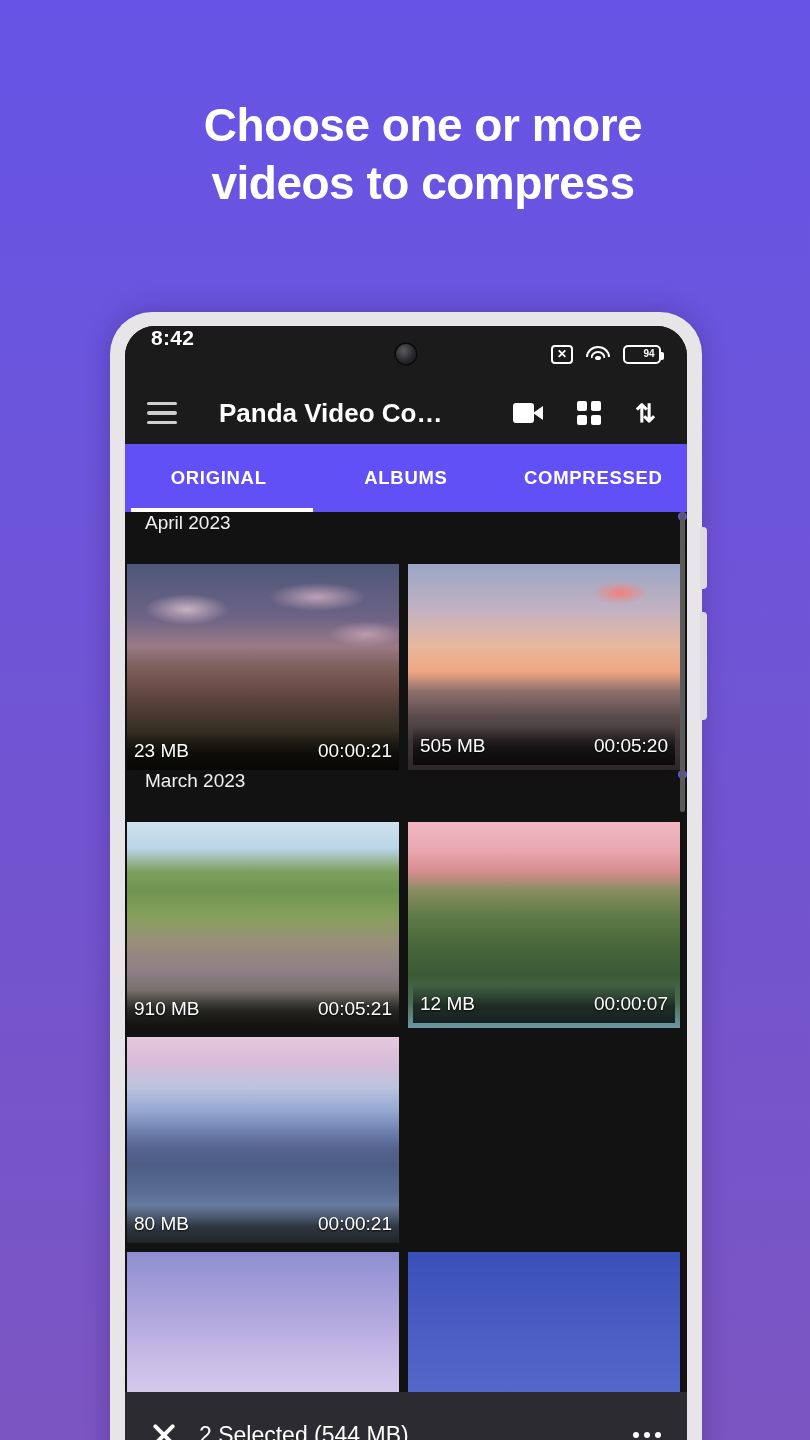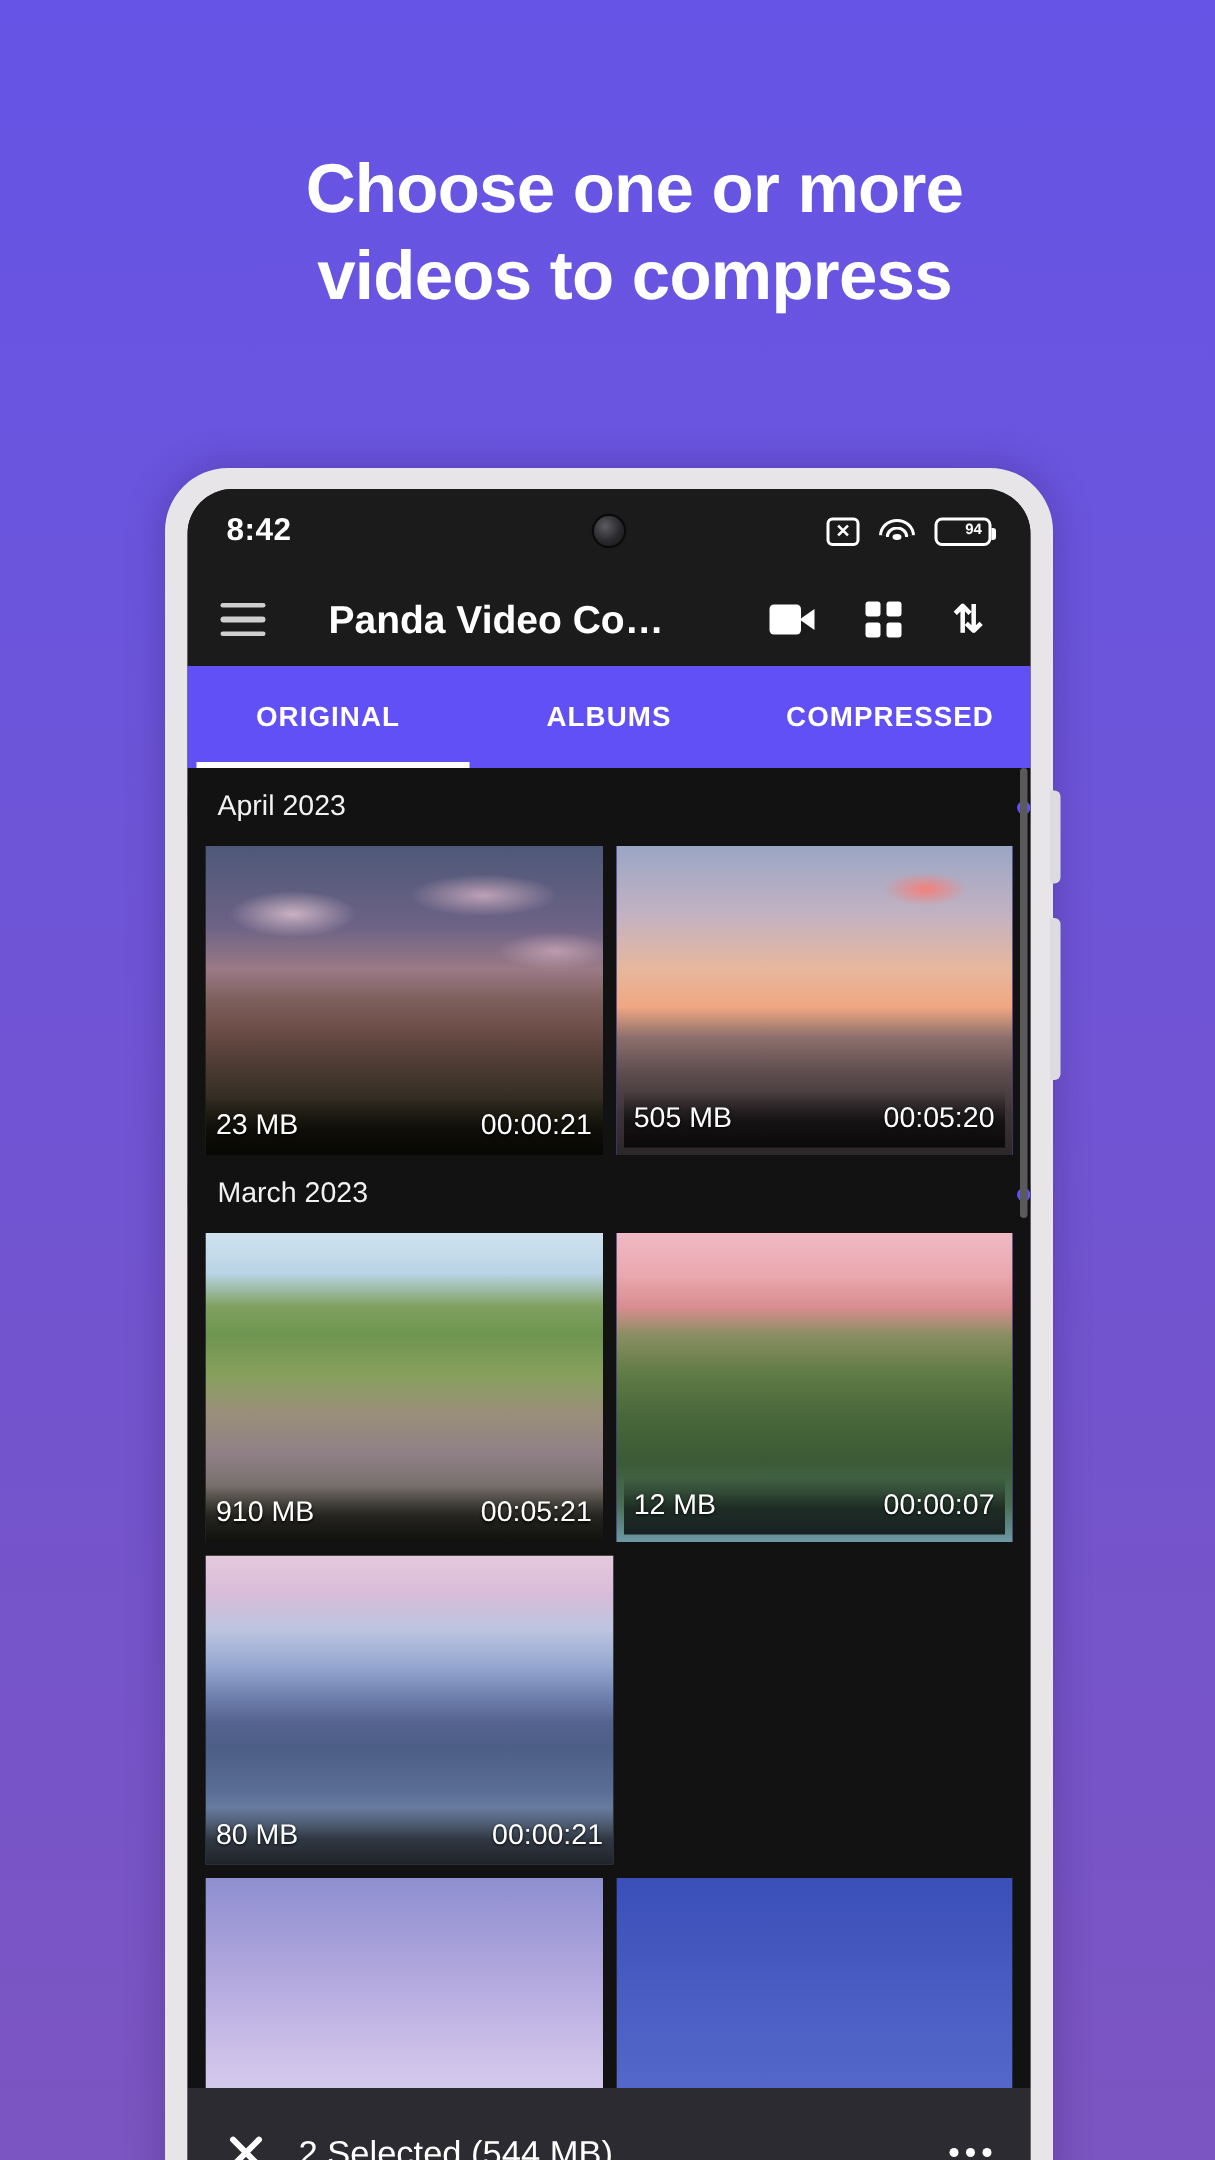--- a/index.html
+++ b/index.html
@@ -39,21 +39,21 @@
     width:562px; height:1166px;
     background:#121212;
     border-radius:30px 30px 0 0;
     overflow:hidden;
   }
 
   
   .statusbar {
     position:relative; height:56px;
     background:#1b1b1b;
-    display:flex; align-items:center; justify-content:space-between;
+    display:flex; justify-content:space-between;
     padding:0 26px;
     color:#fff;
   }
   .clock { font-size:21px; font-weight:bold; letter-spacing:.3px; }
   .sysicons { display:flex; align-items:center; gap:13px; }
   .ic-nosim {
     width:22px; height:19px; border:2.4px solid #fff; border-radius:4px;
     position:relative; display:flex; align-items:center; justify-content:center;
     font-size:12px; font-weight:bold; line-height:1;
   }
@@ -118,26 +118,26 @@
     color:#fff; font-size:18.5px; font-weight:bold; letter-spacing:.7px;
     cursor:pointer;
   }
   .tab-underline {
     position:absolute; bottom:0; left:6px; width:182px; height:4px; background:#fff;
   }
 
   
   .list { position:relative; height:880px; background:#121212; overflow:hidden; }
   .section-head {
-    height:52px; display:flex; align-items:center; justify-content:space-between;
+    height:52px; display:flex; justify-content:space-between;
     padding:0 0 0 20px; background:#121212;border-radius:21px;
   }
   .section-head .label { color:#f1f1f1; font-size:19px; }
   .sel-dot { width:9px; height:9px; border-radius:50%; background:#6050F5; }
-  .grid-row { display:flex; gap:9px; padding:0 12px; }
+  .grid-row { display:flex; gap:9px; padding:0 2px; }
   .thumb {
     position:relative; width:272px; height:206px; overflow:hidden;
     background:#222;
   }
   .thumb.selected { outline:5px solid #6050F5; outline-offset:-5px; }
   .thumb .img { position:absolute; inset:0; }
   .thumb .meta {
     position:absolute; left:0; right:0; bottom:0; height:38px;
     display:flex; align-items:center; justify-content:space-between;
     padding:0 7px; color:#fff; font-size:19px;

